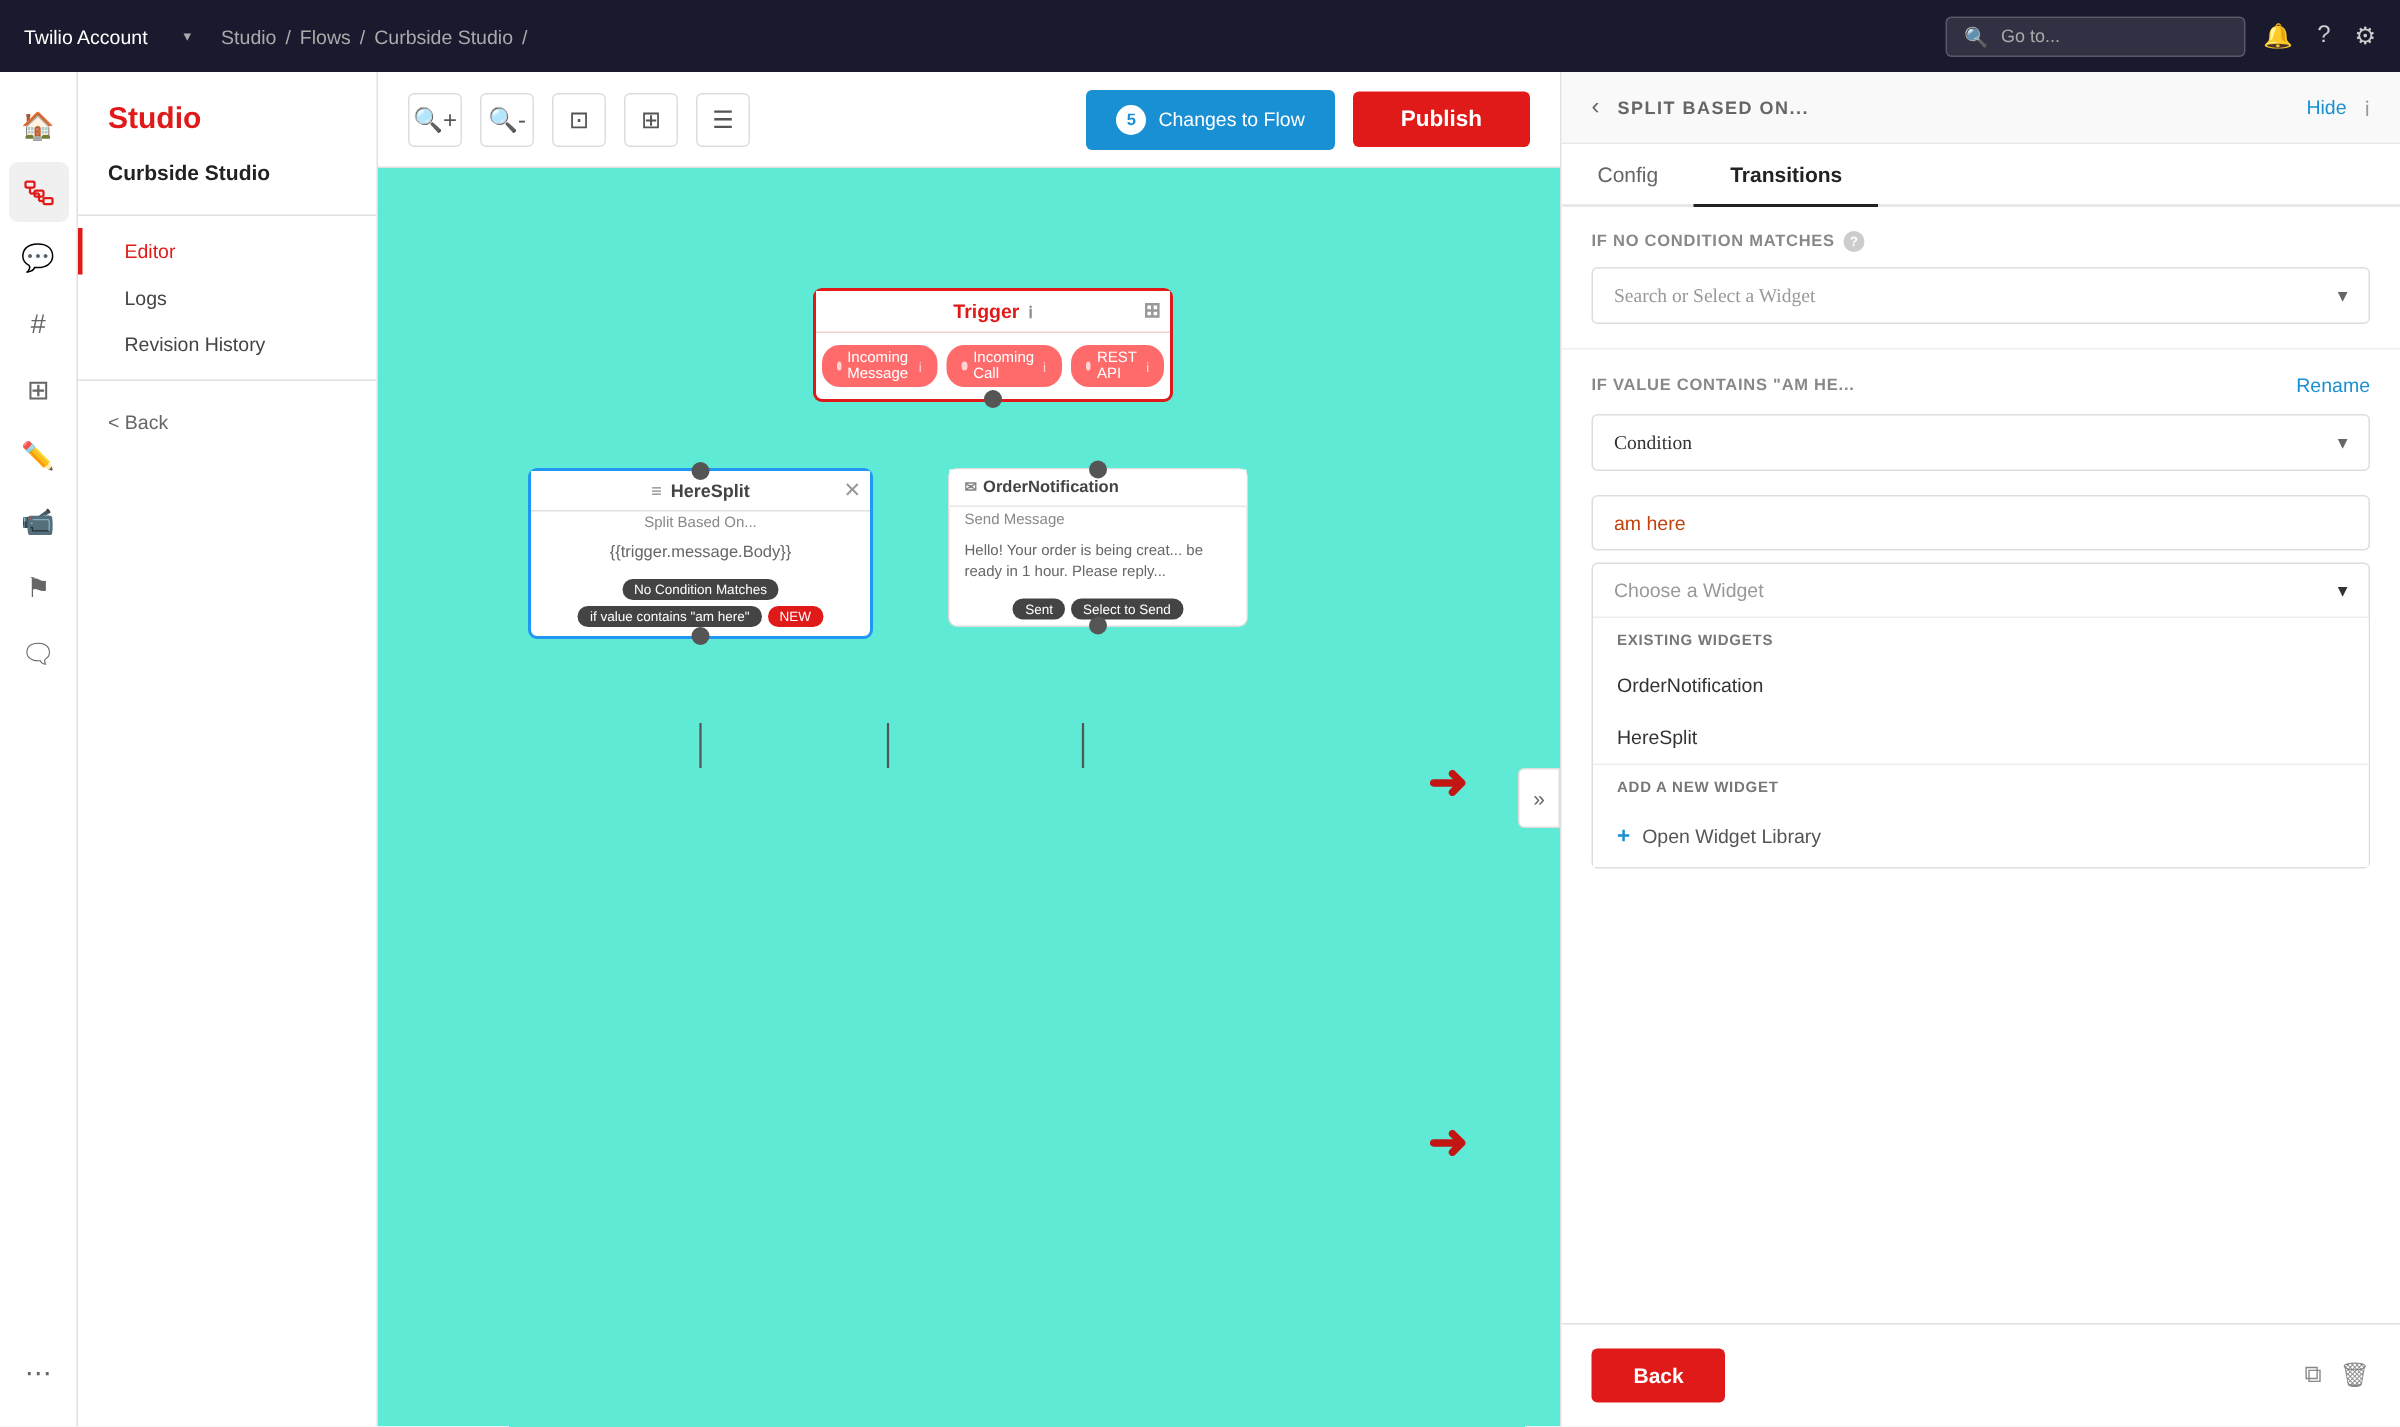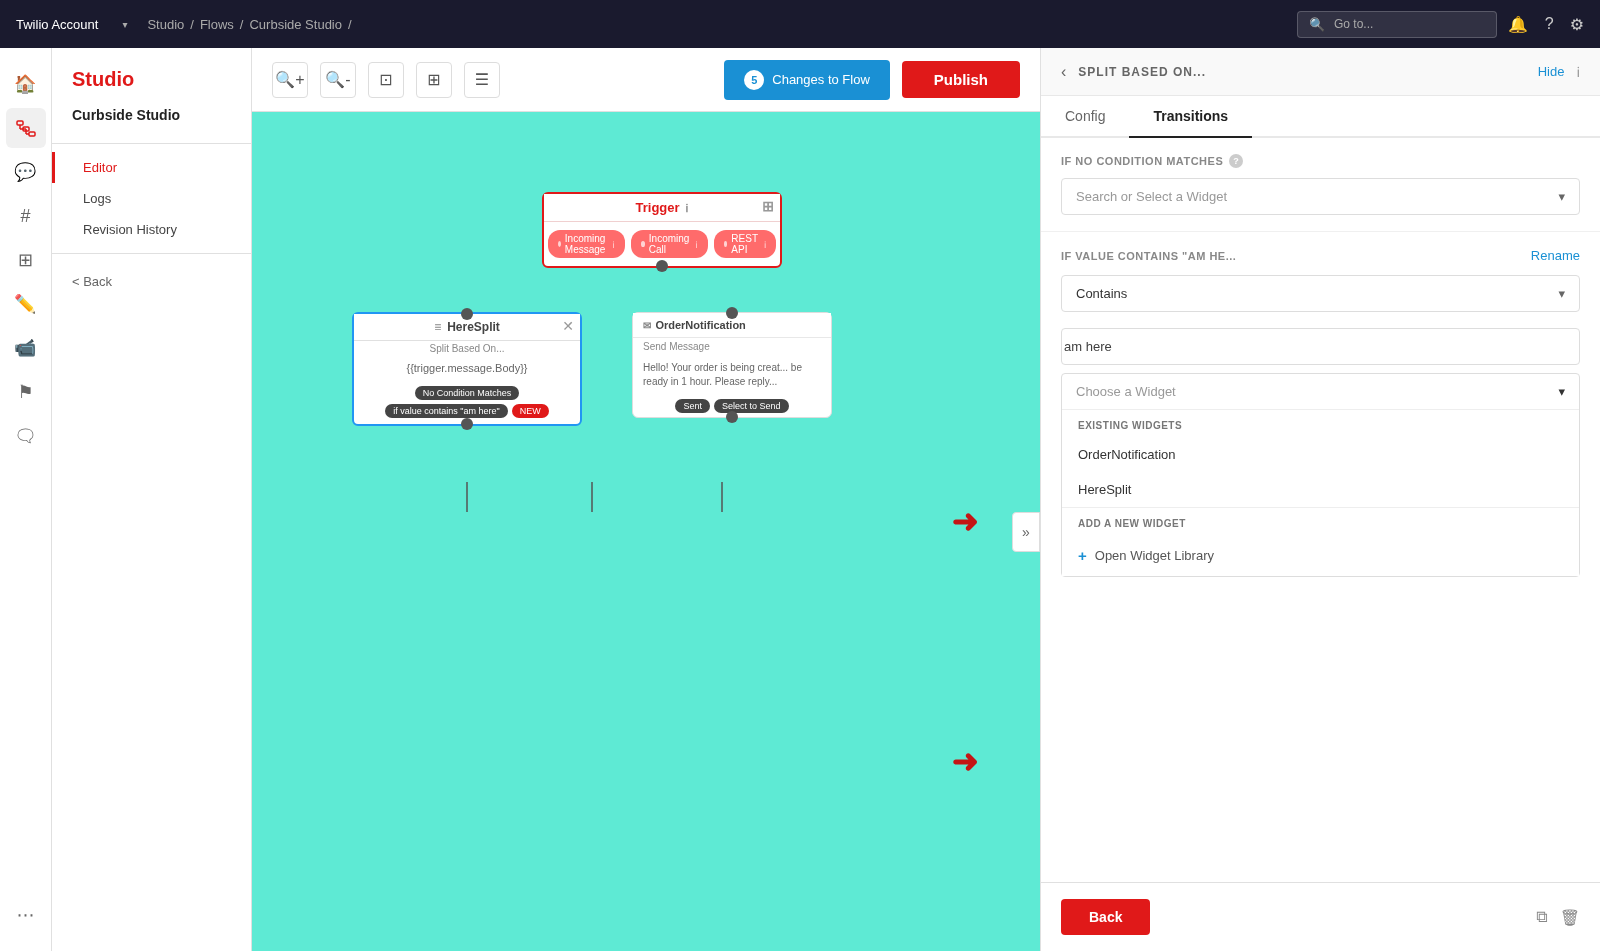--- a/index.html
+++ b/index.html
@@ -496,20 +496,21 @@
       border: 1px solid #ddd;
       border-radius: 4px;
       padding: 10px 14px;
       font-size: 13px;
       color: #666;
       background: #fff;
       cursor: pointer;
       display: flex;
       align-items: center;
       justify-content: space-between;
+      font-family: Liberation Serif, serif;
     }
 
     .condition-section {
       padding: 16px 20px;
     }
     .condition-header {
       display: flex;
       align-items: center;
       justify-content: space-between;
       margin-bottom: 12px;
@@ -524,23 +525,23 @@
     .rename-link {
       color: #1a90d4;
       cursor: pointer;
       font-size: 13px;
     }
 
     .text-input {
       width: 100%;
       border: 1px solid #ddd;
       border-radius: 4px;
-      padding: 10px 2px;
-      font-size: 13px;
-      color: #404040;
+      padding: 10px 14px;
+      font-size: 13px;
+      color: #c2410c;
       background: #fff;
       outline: none;
       margin-top: 8px;
     }
 
     
     .widget-dropdown-open {
       width: 100%;
       border: 1px solid #ddd;
       border-radius: 4px;
@@ -830,21 +831,21 @@
       </div>
 
       <div class="condition-section">
         <div class="condition-header">
           <span class="condition-label">IF VALUE CONTAINS "AM HE...</span>
           <span class="rename-link">Rename</span>
         </div>
 
         
         <div class="select-dropdown" style="margin-bottom:8px;">
-          <span style="color:#333;">Contains</span>
+          <span style="color:#333;">Condition</span>
           <span>▾</span>
         </div>
 
         
         <input class="text-input" type="text" value="am here" style="">
 
         
         <div class="widget-dropdown-open" style="margin-top:8px;">
           <div class="widget-dropdown-trigger">
             <span style="color:#999;">Choose a Widget</span>

